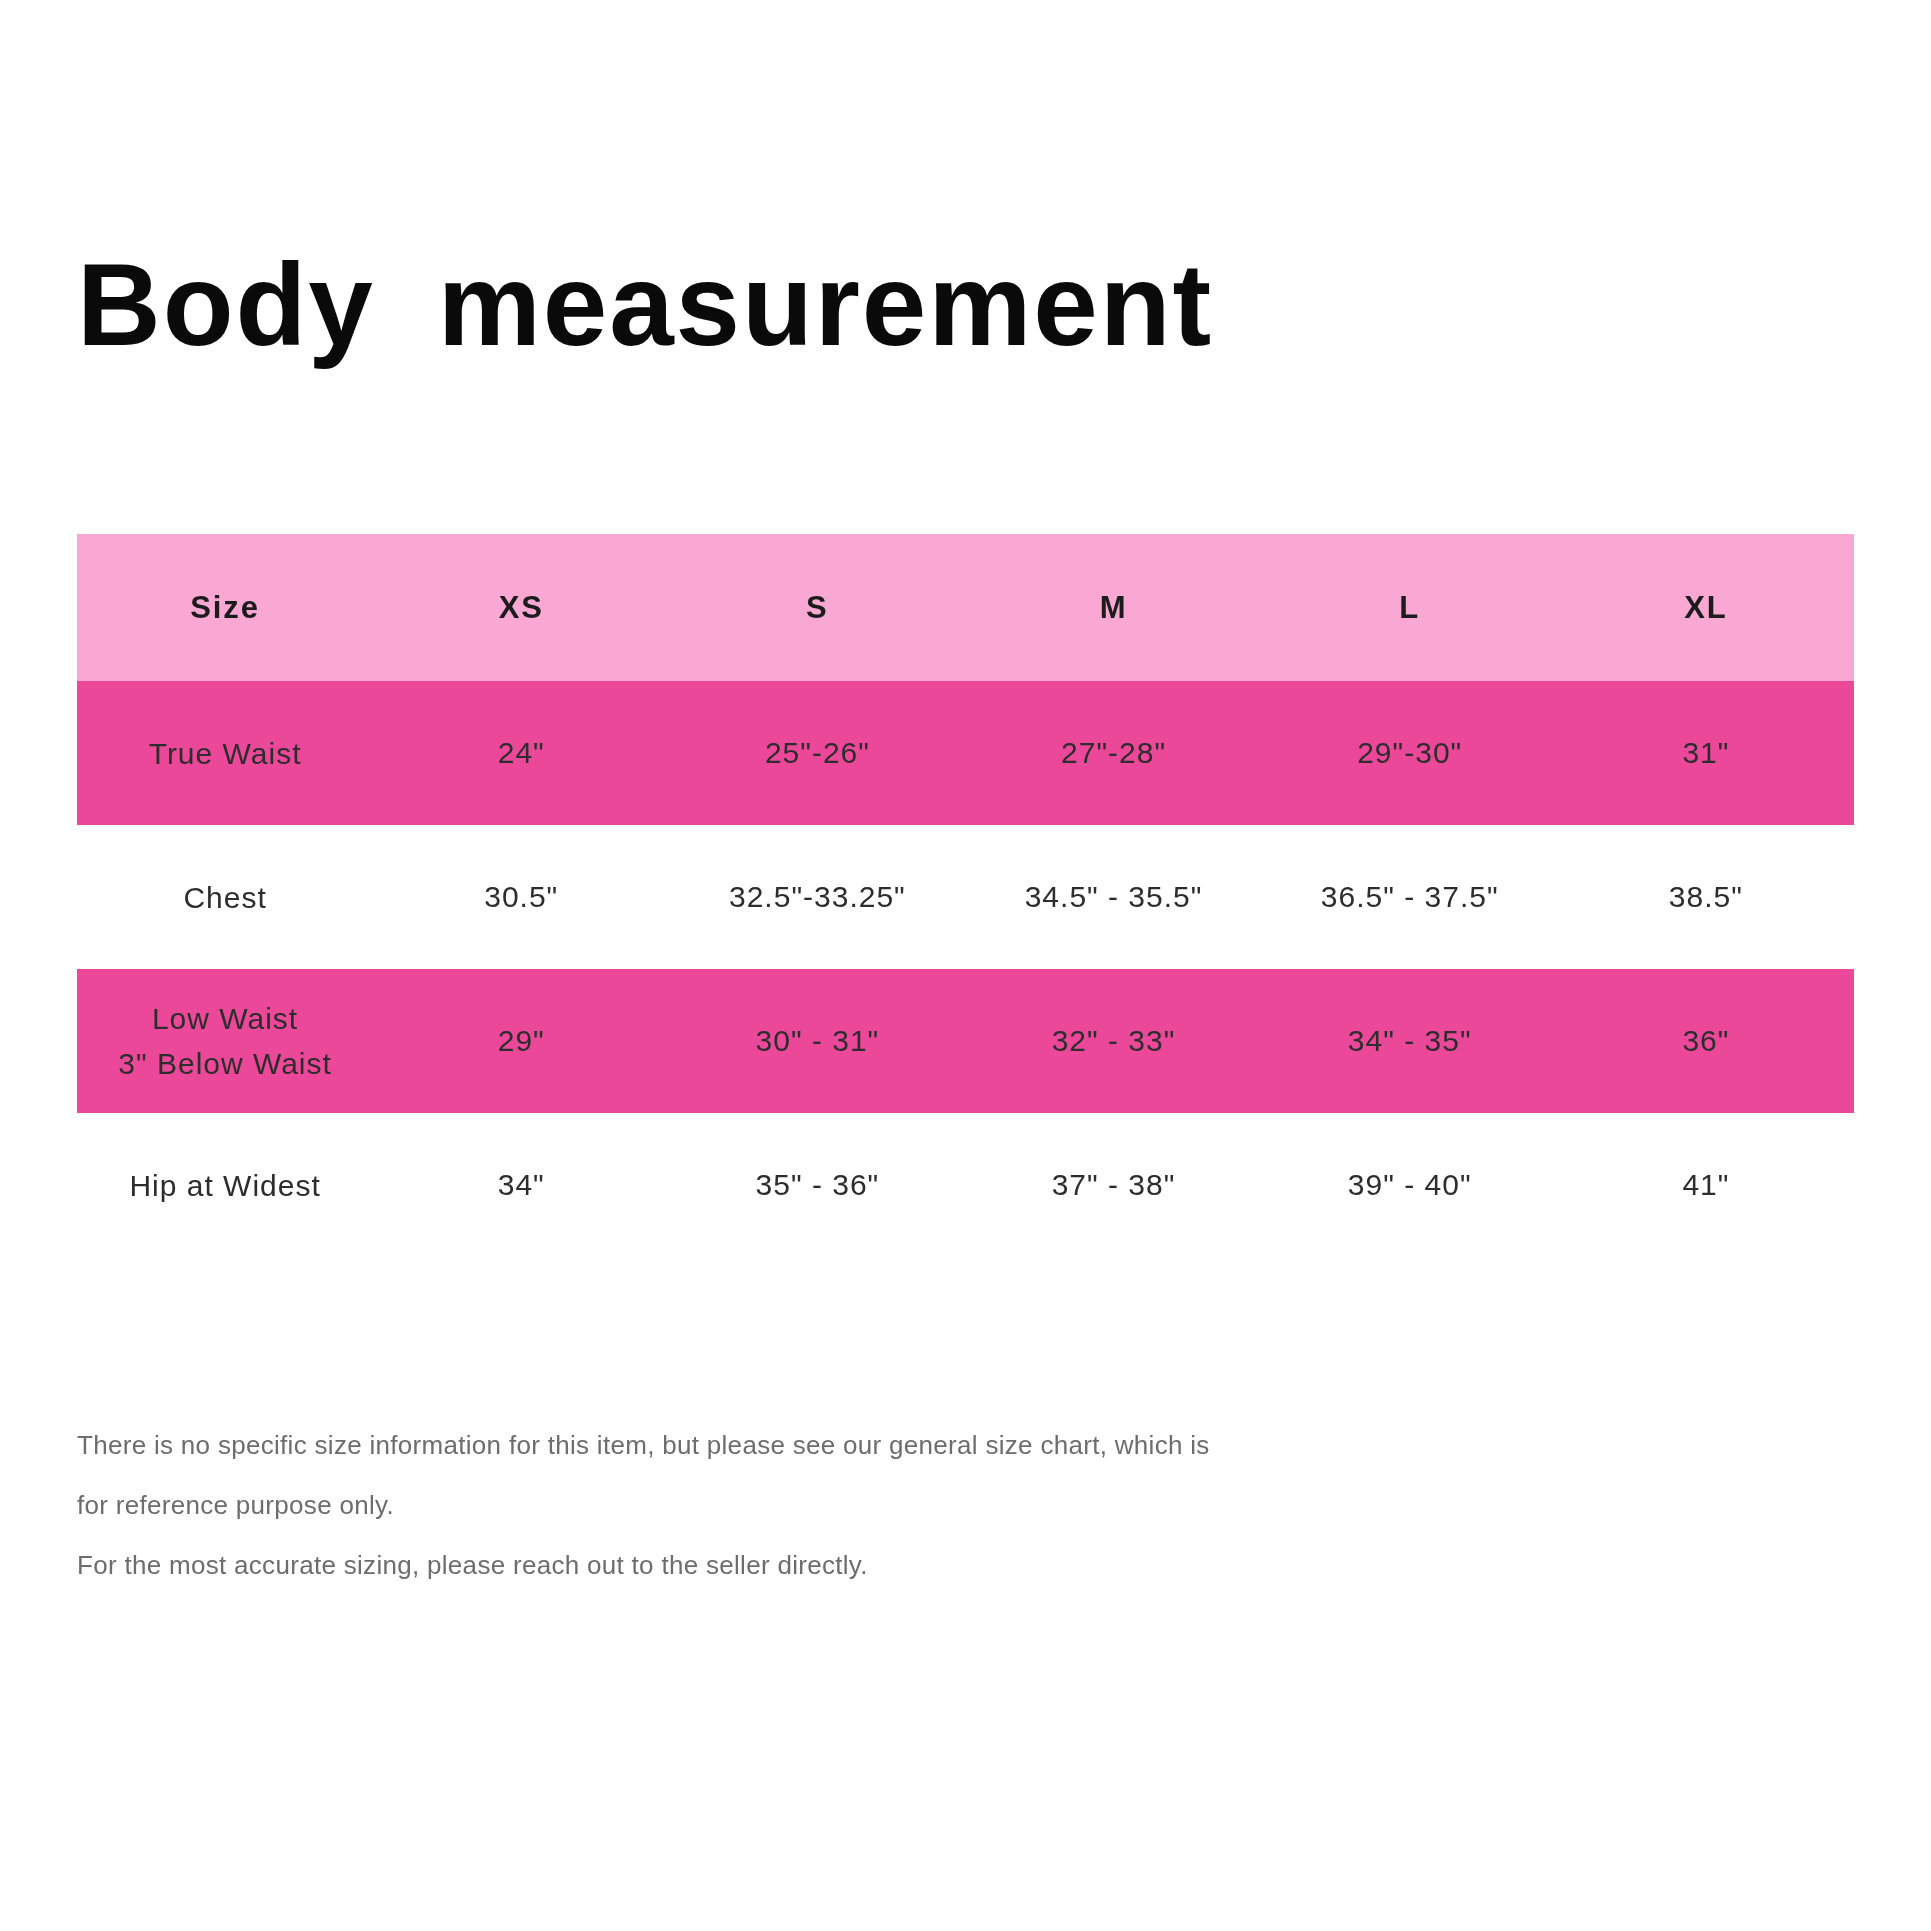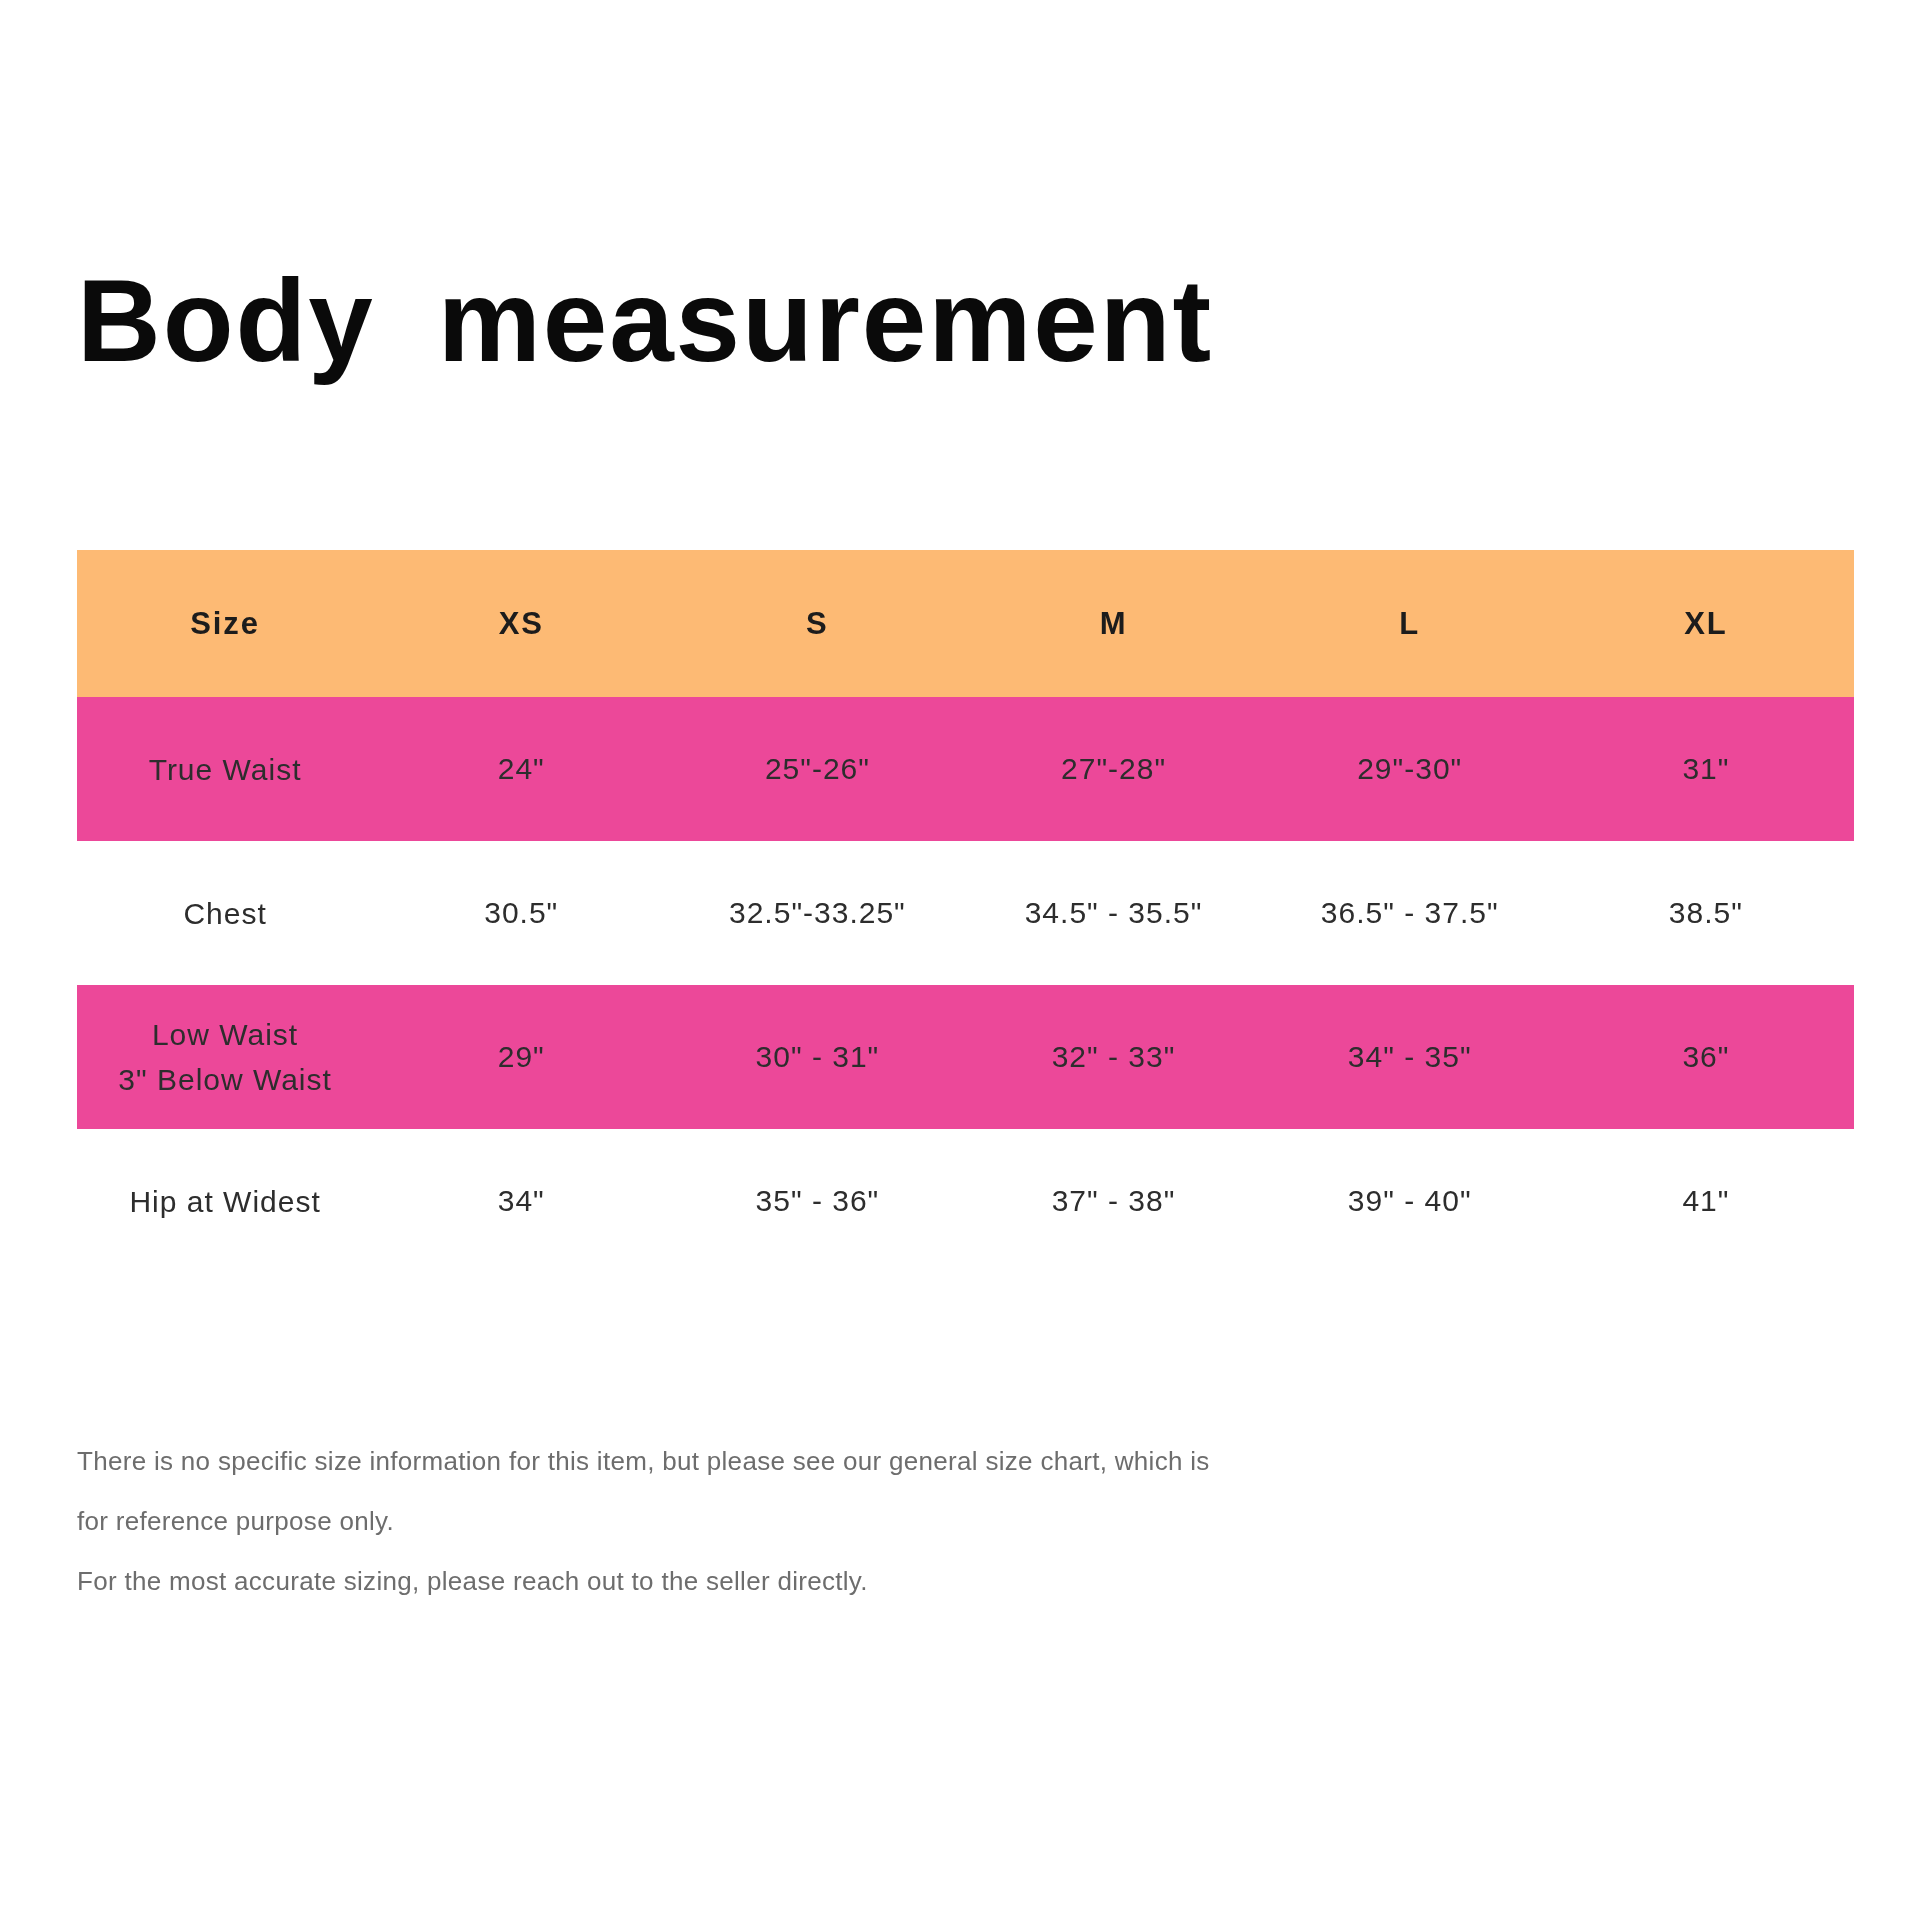--- a/index.html
+++ b/index.html
@@ -7,21 +7,21 @@
     padding: 0;
     background: #ffffff;
     font-family: "Liberation Sans", sans-serif;
   }
   .page {
     position: relative;
     width: 1931px;
     height: 1931px;
     background: #ffffff;
     box-sizing: border-box;
-    padding: 16px 77px;
+    padding: 0 77px;
     overflow: hidden;
   }
   .title {
     margin: 0;
     padding-top: 239px;
     font-size: 116px;
     line-height: 1.15;
     font-weight: 800;
     letter-spacing: 1.9px;
     word-spacing: 29px;
@@ -31,21 +31,21 @@
     margin-top: 162px;
     width: 100%;
     border-collapse: collapse;
     table-layout: fixed;
     text-align: center;
     color: #2d2d2d;
     font-size: 30px;
     letter-spacing: 1px;
   }
   table.size-table thead th {
-    background: #fdba74;
+    background: #f9a8d4;
     height: 145px;
     font-size: 31px;
     font-weight: 700;
     letter-spacing: 1.9px;
     color: #1c1c1c;
     vertical-align: middle;
   }
   table.size-table tbody td {
     height: 142px;
     vertical-align: middle;

